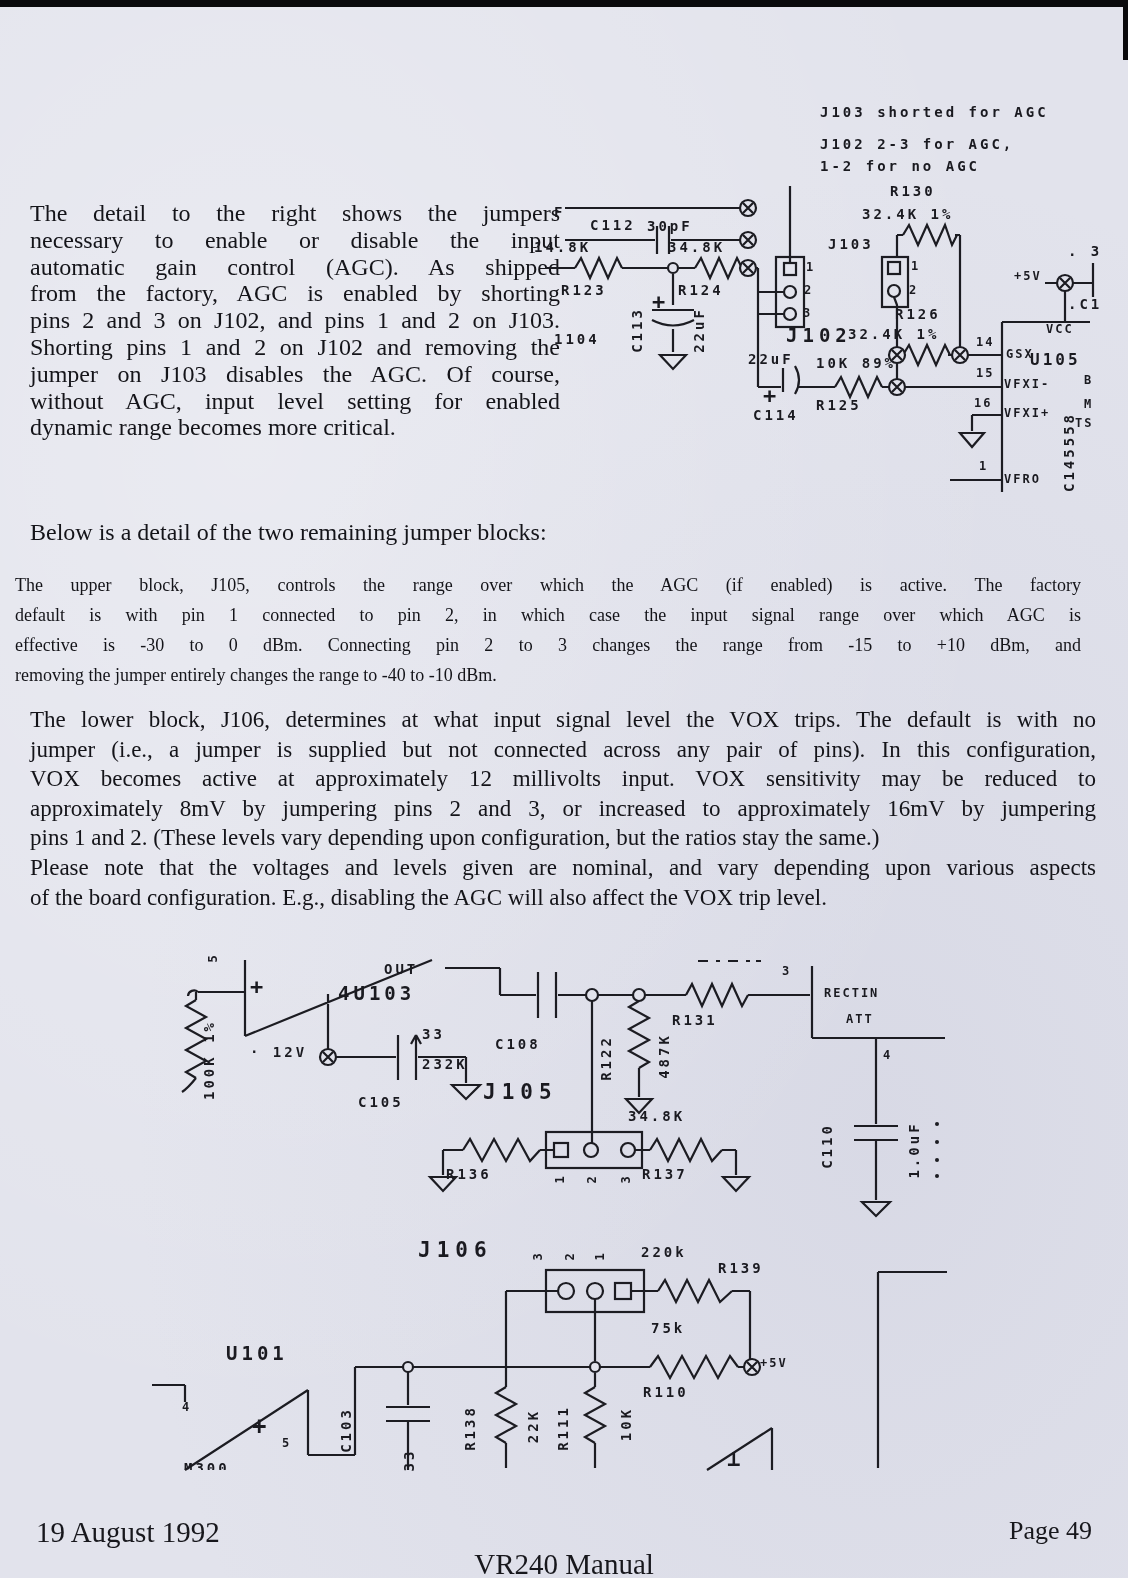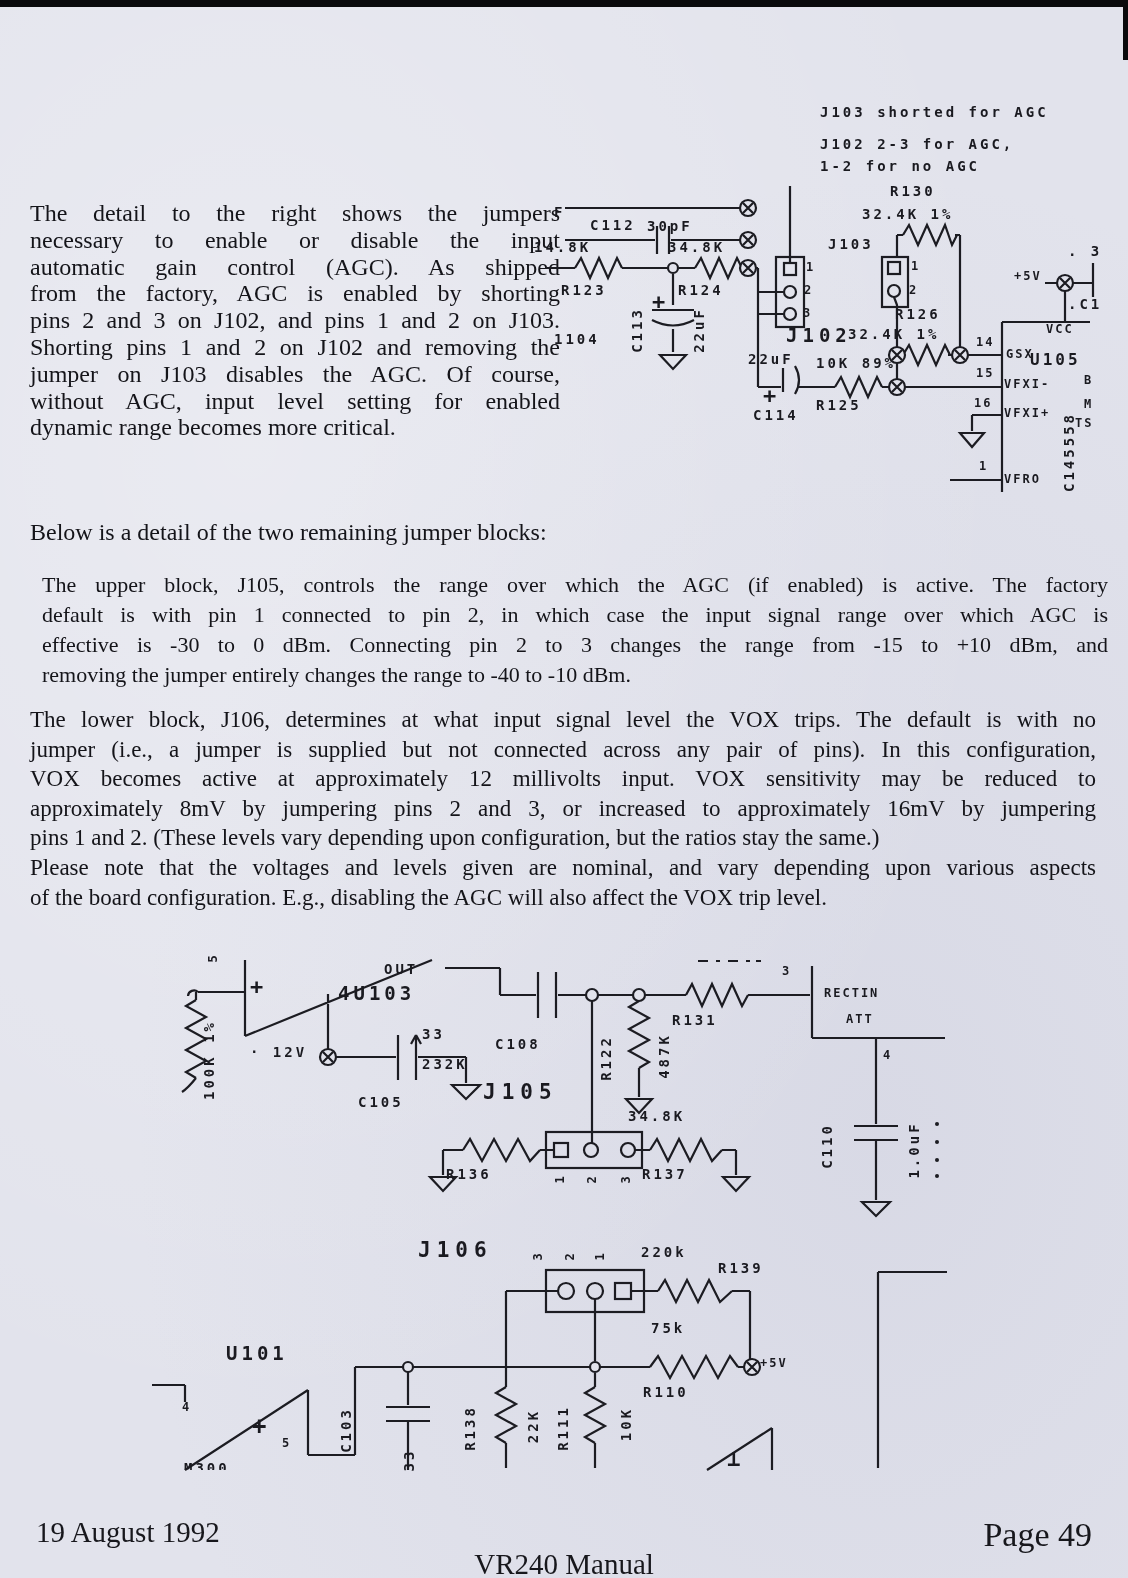--- a/index.html
+++ b/index.html
@@ -11,28 +11,28 @@
     font-family:"Liberation Serif", serif; color:#17171c;}
   .scan-top{position:absolute;left:0;top:0;width:100%;height:7px;background:#0a0a0c;}
   .scan-right{position:absolute;right:0;top:0;width:5px;height:60px;background:#0a0a0c;}
 
   
   .para{position:absolute;color:#141419;}
   .para .ln{text-align:justify;text-align-last:justify;white-space:normal;}
   .para .ln.last{text-align-last:auto;}
   .p1{left:30px;top:200px;width:530px;font-size:24px;line-height:26.8px;}
   .p2{left:30px;top:517px;width:1070px;font-size:24px;line-height:30px;}
-  .p3{left:42px;top:570px;width:1066px;font-size:22px;line-height:30px;}
+  .p3{left:15px;top:570px;width:1066px;font-size:18px;line-height:30px;}
   .p4{left:30px;top:705px;width:1066px;font-size:23px;line-height:29.6px;}
   .p5{left:30px;top:853px;width:1066px;font-size:23px;line-height:30px;}
 
   
   .footer-date{position:absolute;left:36px;top:1516px;font-size:29px;}
   .footer-center{position:absolute;left:0;top:1516px;width:100%;text-align:center;font-size:29px;margin-top:32px;}
-  .footer-page{position:absolute;right:36px;top:1516px;font-size:34px;}
+  .footer-page{position:absolute;right:36px;top:1516px;font-size:26px;}
 
   
   svg.schem{position:absolute;left:0;top:0;z-index:1;}
   svg.schem path, svg.schem polyline, svg.schem rect, svg.schem circle, svg.schem line
     {stroke:#1c1c22;stroke-width:2.2;fill:none;}
   svg.schem .fillbg{fill:#e2e3ec;}
   svg.schem .dot{fill:#1c1c22;stroke:none;}
 
   
   .sl{position:absolute;z-index:2;font-family:"DejaVu Sans Mono", monospace;font-weight:bold;

